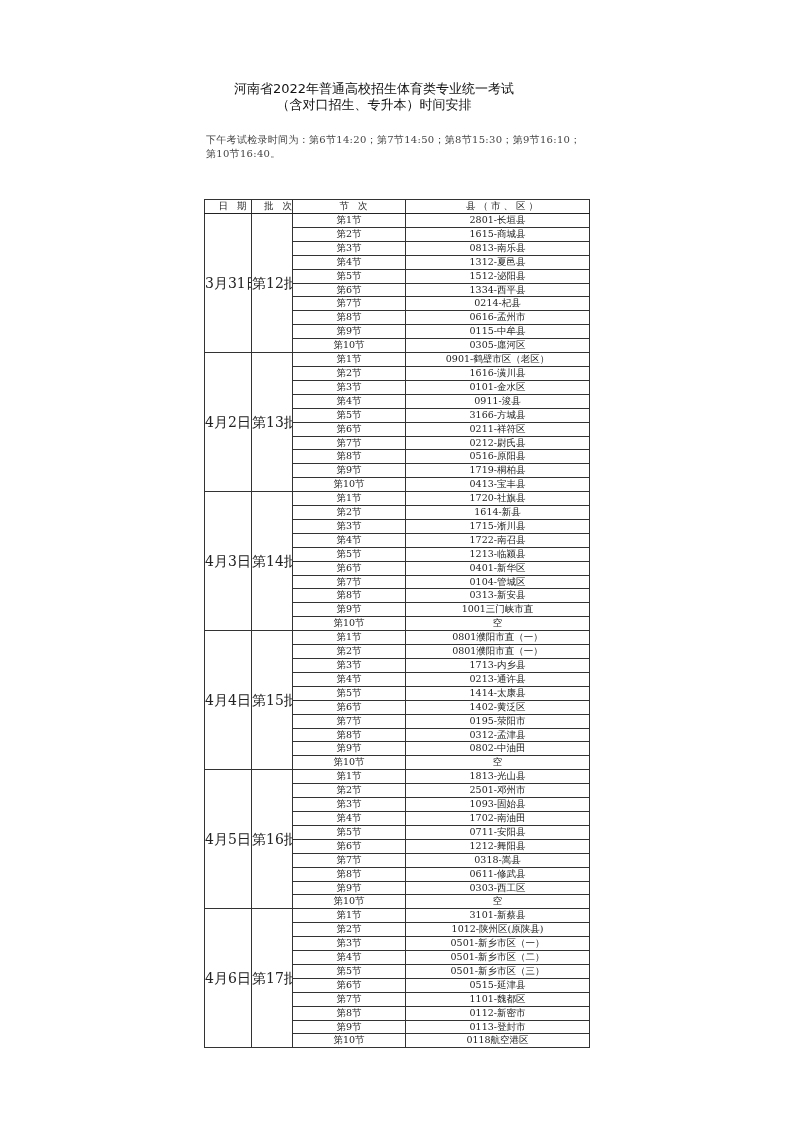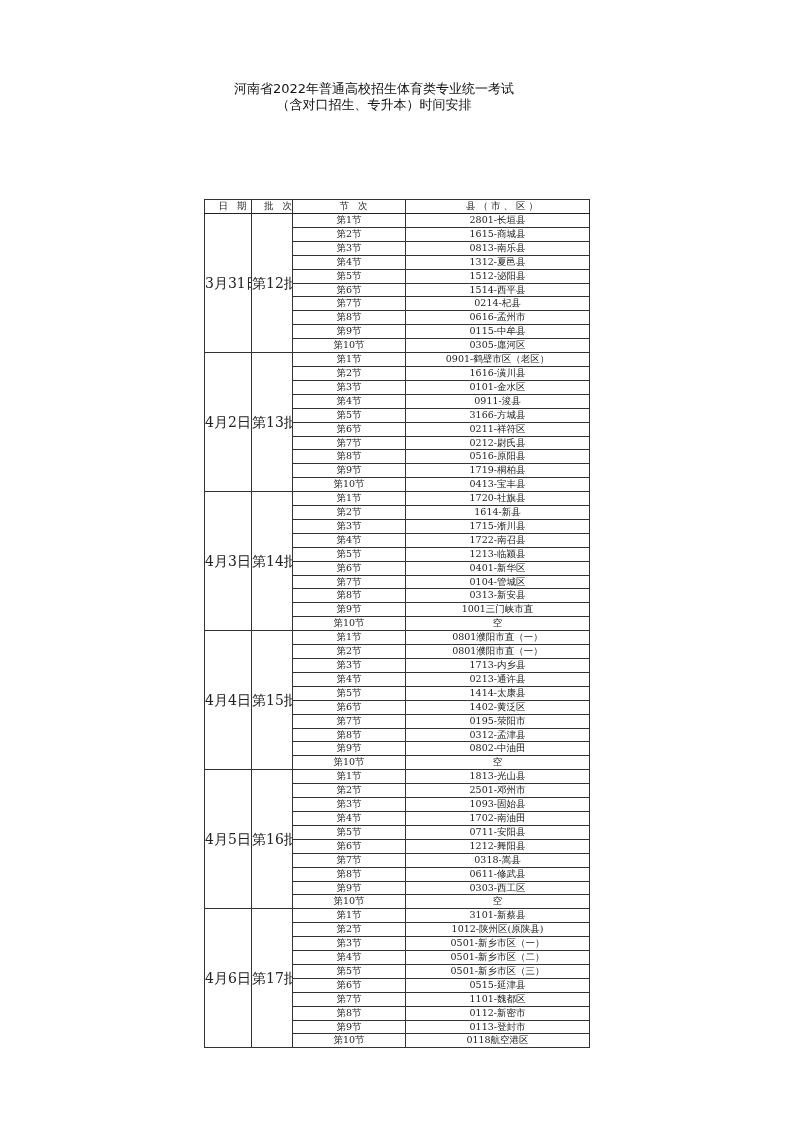--- a/index.html
+++ b/index.html
@@ -23,20 +23,21 @@
   col.c1 { width:47px; } col.c2 { width:41px; } col.c3 { width:113px; } col.c4 { width:184px; }
   td.date, td.batch { vertical-align:middle; font-size:14px; }
 </style>
 </head>
 <body>
 
 <div class="title title1">河南省2022年普通高校招生体育类专业统一考试</div>
 <div class="title title2">（含对口招生、专升本）时间安排</div>
 
 <div class="notes">
+  <p>下午考试检录时间为：第6节14:20；第7节14:50；第8节15:30；第9节16:10；第10节16:40。</p>
 </div>
 
 <table class="sched">
   <colgroup>
       <col class="c1">
       <col class="c2">
       <col class="c3">
       <col class="c4">
     </colgroup>
   <thead>
@@ -65,21 +66,21 @@
       <tr>
         <td>第4节</td>
         <td>1312-夏邑县</td>
       </tr>
       <tr>
         <td>第5节</td>
         <td>1512-泌阳县</td>
       </tr>
       <tr>
         <td>第6节</td>
-        <td>1514-西平县</td>
+        <td>1334-西平县</td>
       </tr>
       <tr>
         <td>第7节</td>
         <td>0214-杞县</td>
       </tr>
       <tr>
         <td>第8节</td>
         <td>0616-孟州市</td>
       </tr>
       <tr>

